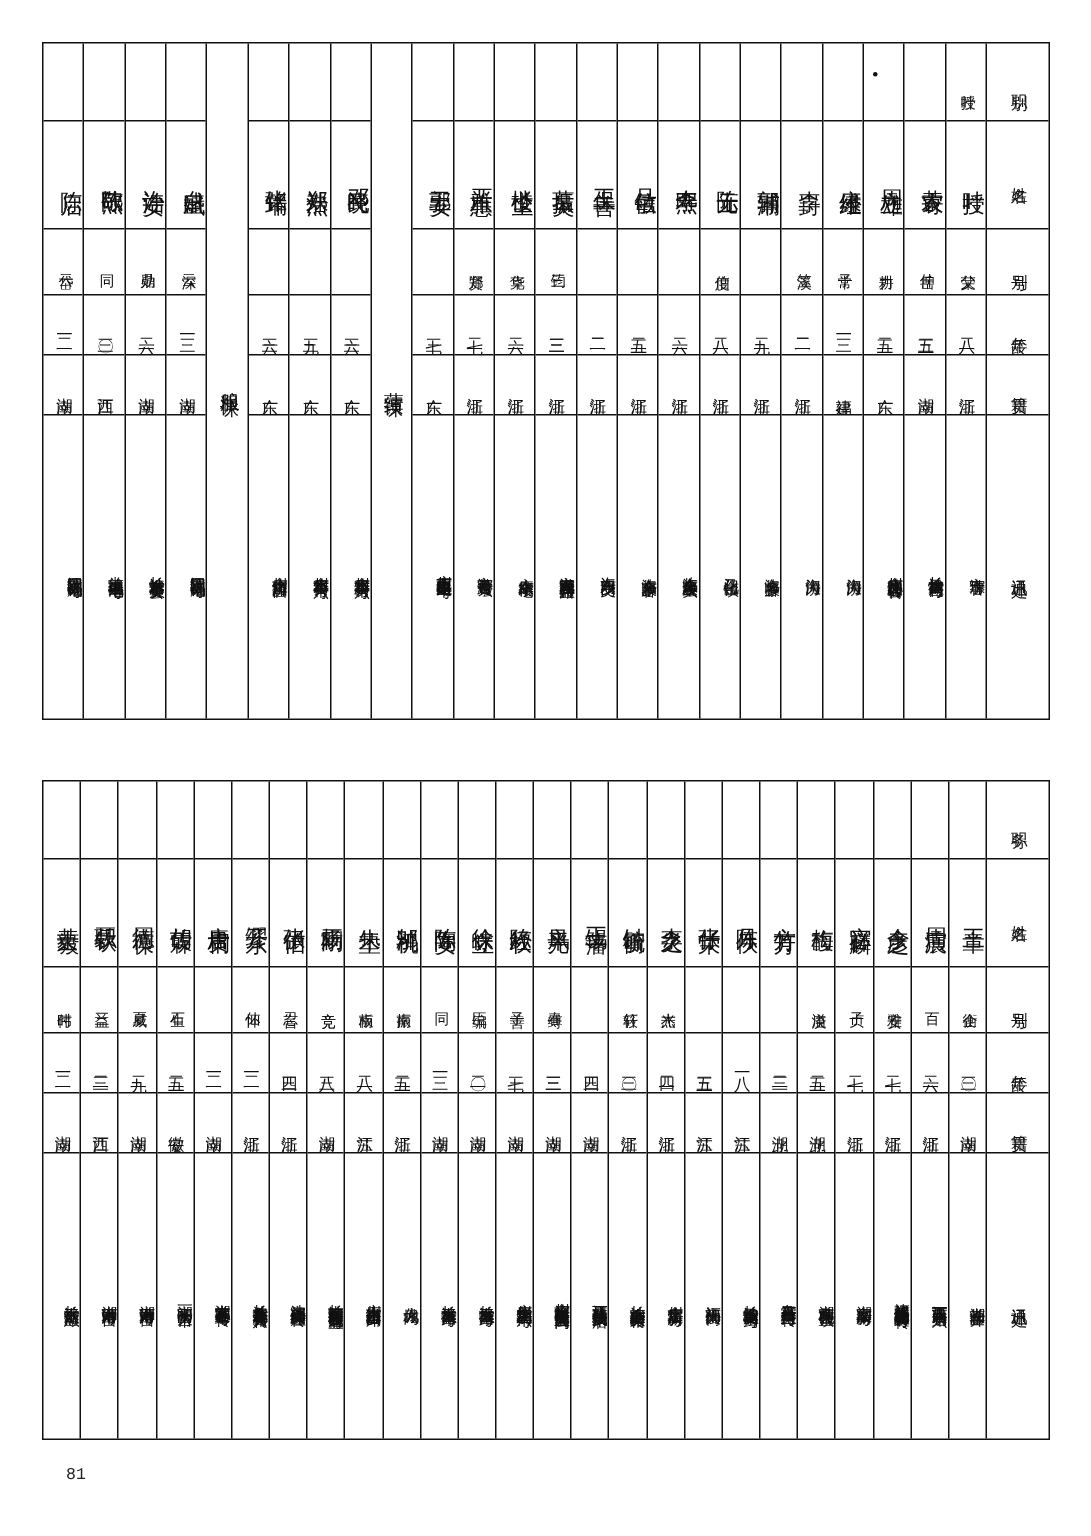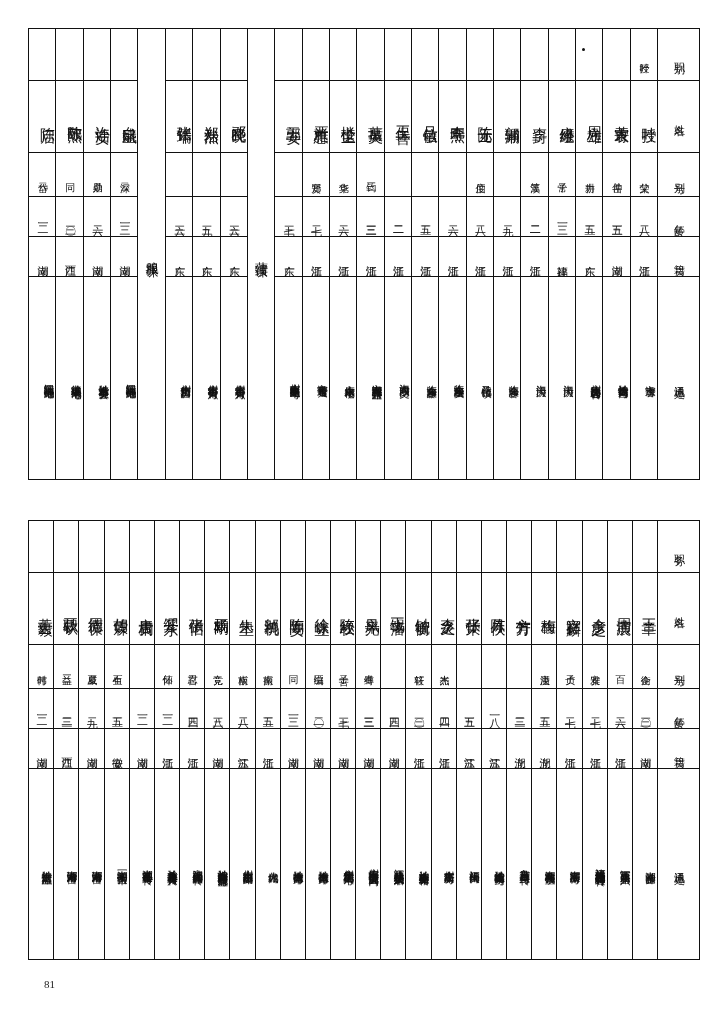--- a/index.html
+++ b/index.html
@@ -113,21 +113,21 @@
   .merge-role-addr {
     
     flex: 1 1 auto;
     border-bottom: none;
   }
   .page-num {
     position: absolute;
     left: 44px;
     top: 978px;
     font-size: 11px;
-    font-family: Liberation Serif, serif;
+    font-family: Liberation Mono, monospace;
     color: #222;
   }
   .dot {
     position: absolute;
     width: 3px; height: 3px;
     background: #111;
     border-radius: 50%;
   }
 </style>
 </head>

